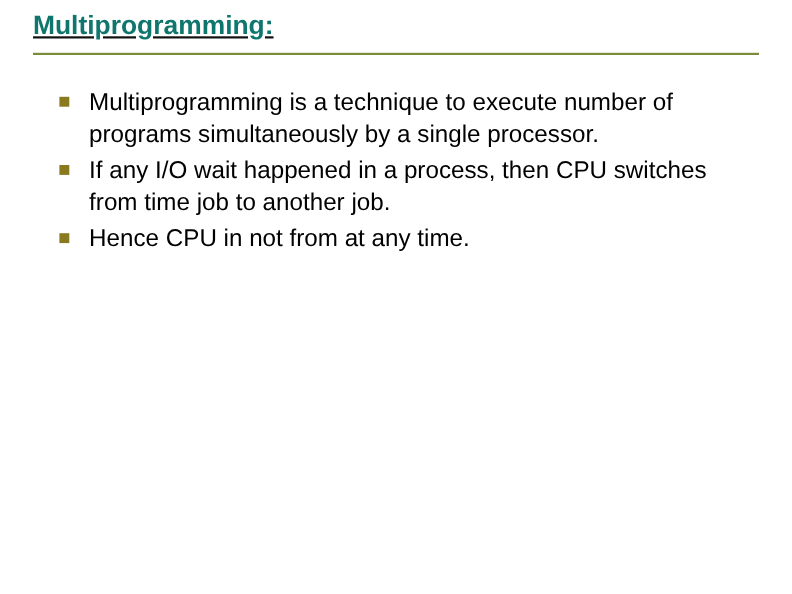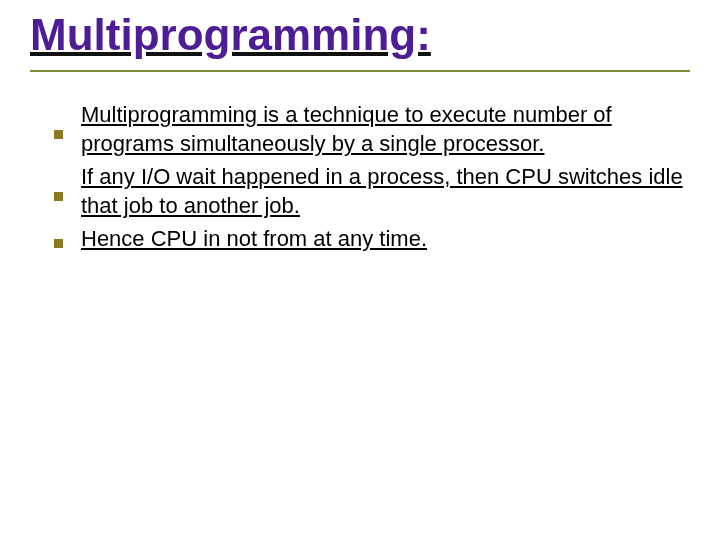--- a/index.html
+++ b/index.html
@@ -12,44 +12,43 @@
     overflow: hidden;
   }
   .slide {
     box-sizing: border-box;
     width: 720px;
     height: 540px;
     padding: 10px 30px 30px 30px;
     position: relative;
   }
   .title {
-    font-size: 44px;
+    font-size: 24px;
     font-weight: bold;
-    color: #4c1d95;
+    color: #0f766e;
     text-decoration: underline;
     text-decoration-color: #111;
     text-underline-offset: 2px;
     padding-bottom: 6px;
     margin-bottom: 4px;
   }
   .rule {
     height: 2px;
     background: #7b8c3a; 
     width: 100%;
     margin-bottom: 28px;
   }
   .body {
     padding-left: 24px;
     padding-right: 4px;
   }
   .item {
     display: flex;
-    align-items: center;
+    align-items: flex-start;
     margin-bottom: 4px;
-    text-decoration: underline;
   }
   .bullet {
     flex: 0 0 auto;
     width: 9px;
     height: 9px;
     background: #8a7a1f; 
     margin-top: 10px;
     margin-right: 18px;
   }
   .text {
@@ -65,20 +64,20 @@
   <div class="title">Multiprogramming:</div>
   <div class="rule"></div>
 
   <div class="body">
     <div class="item">
       <div class="bullet"></div>
       <div class="text">Multiprogramming is a technique to execute number of programs simultaneously by a single processor.</div>
     </div>
     <div class="item">
       <div class="bullet"></div>
-      <div class="text">If any I/O wait happened in a process, then CPU switches idle that job to another job.</div>
+      <div class="text">If any I/O wait happened in a process, then CPU switches from time job to another job.</div>
     </div>
     <div class="item">
       <div class="bullet"></div>
       <div class="text">Hence CPU in not from at any time.</div>
     </div>
   </div>
 </div>
 
 </body></html>

